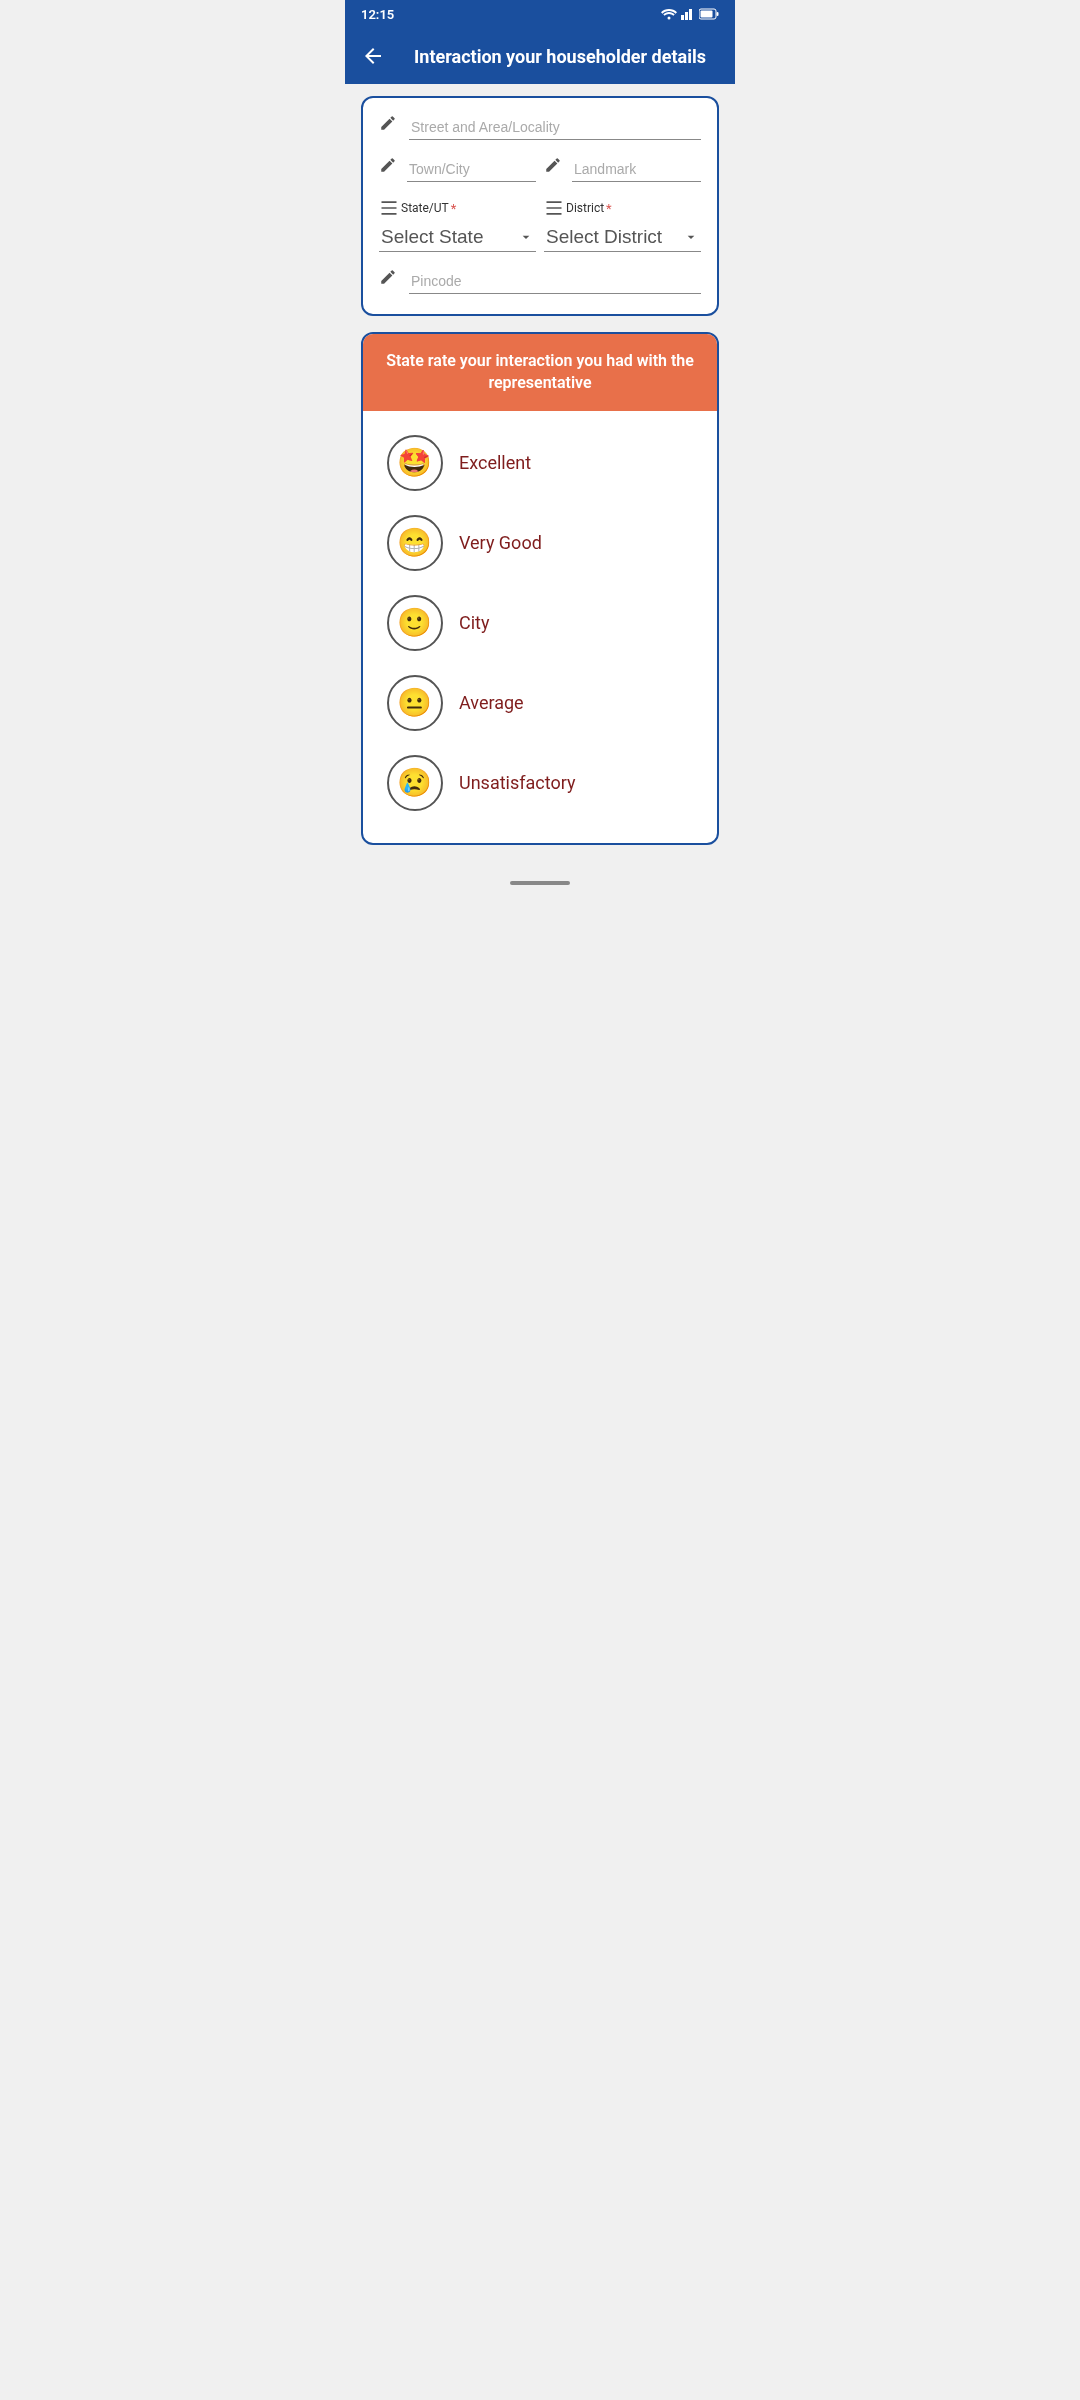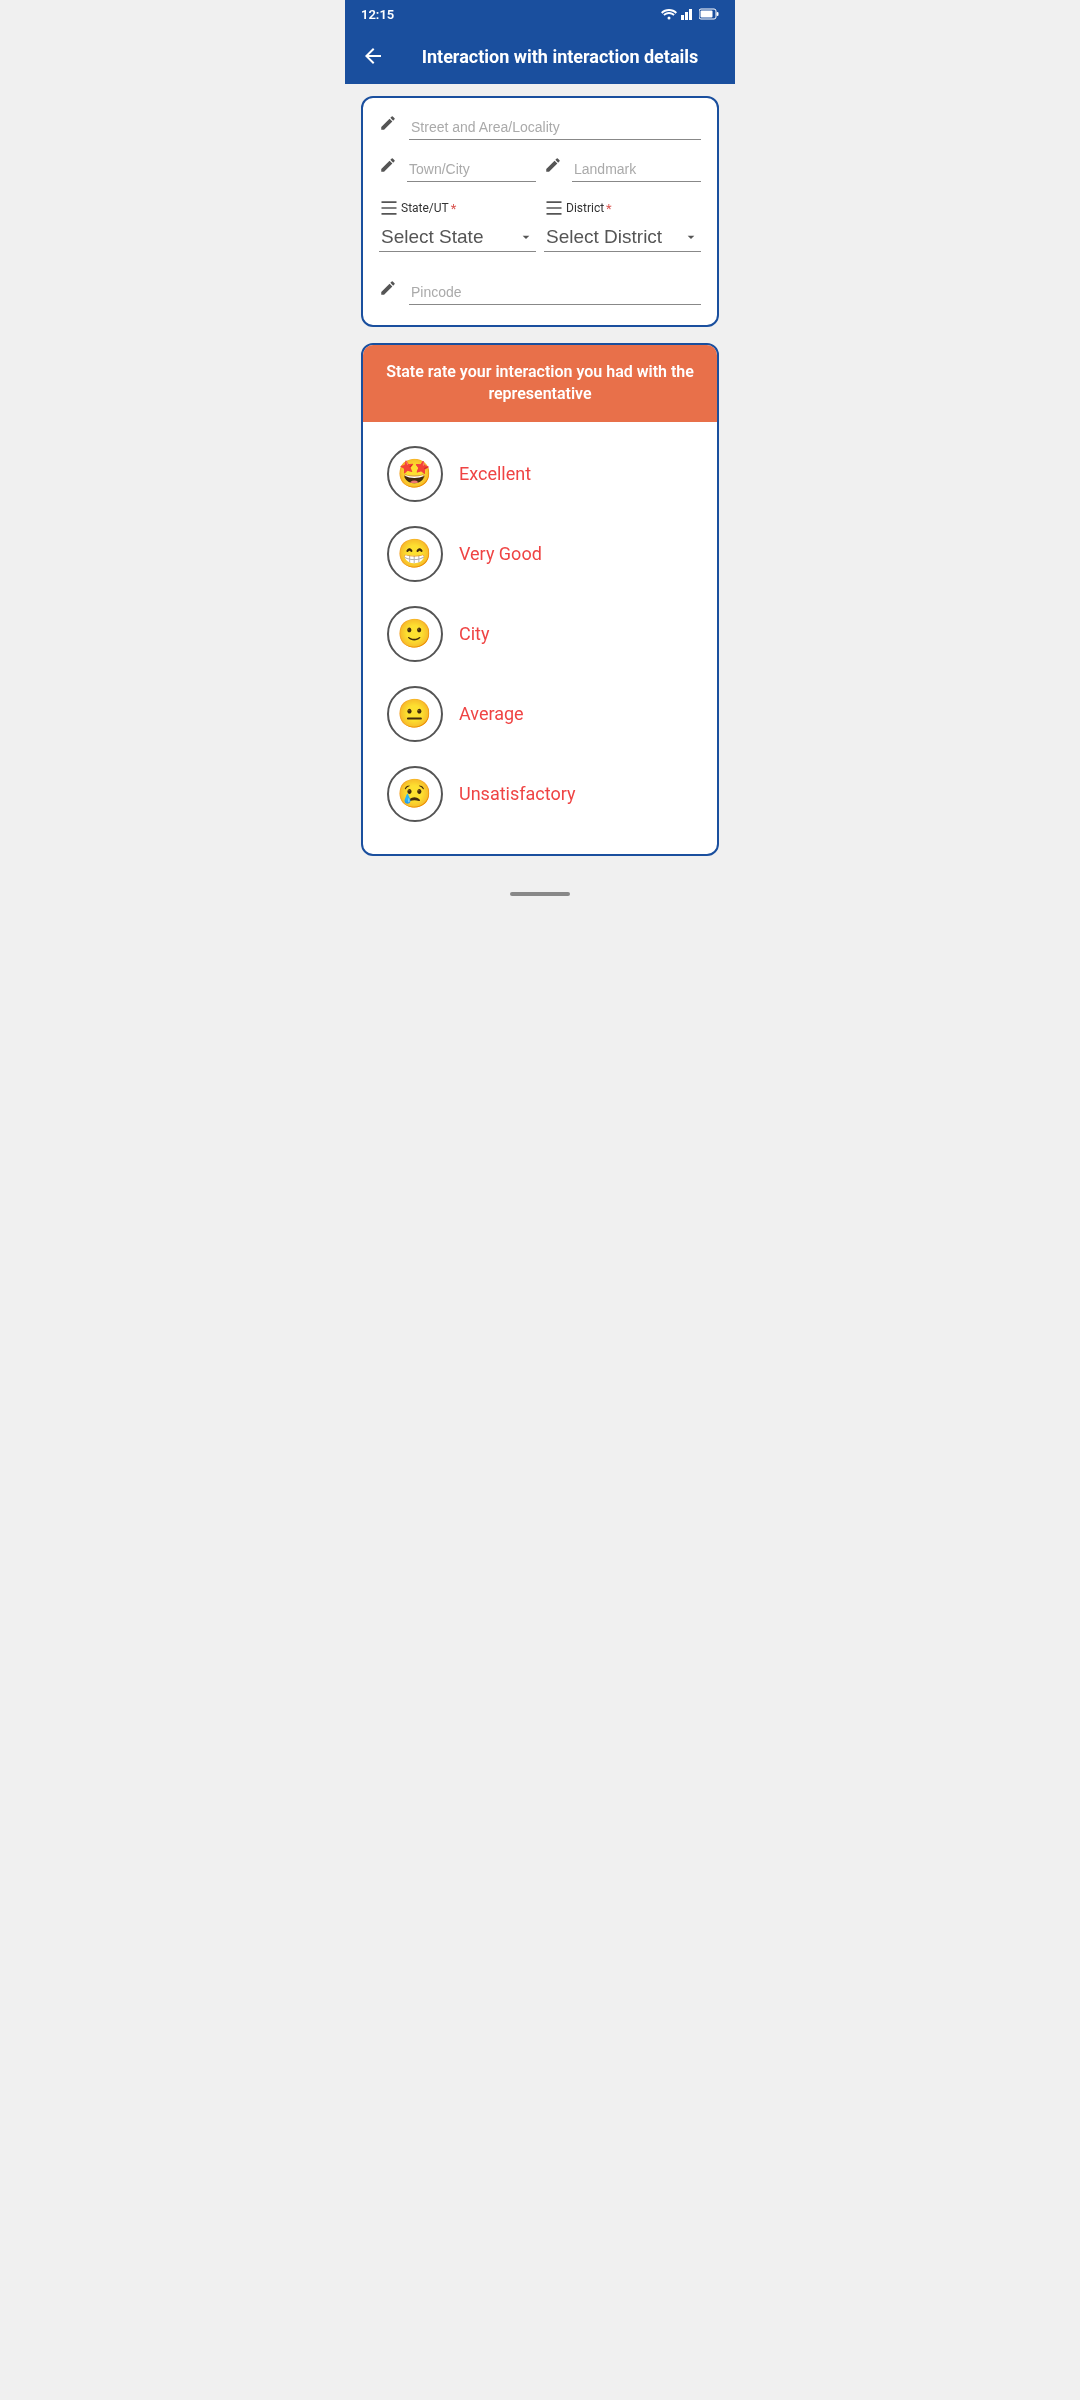--- a/index.html
+++ b/index.html
@@ -116,21 +116,21 @@
       flex: 1;
       display: flex;
       align-items: flex-end;
       gap: 6px;
     }
 
     
     .state-district-row {
       display: flex;
       gap: 8px;
-      margin-bottom: 27px;
+      margin-bottom: 16px;
     }
     .state-col, .district-col {
       flex: 1;
     }
     .field-label {
       font-size: 12px;
       color: #333;
       margin-bottom: 4px;
       display: flex;
       align-items: center;
@@ -215,21 +215,21 @@
       border: 2px solid #555;
       display: flex;
       align-items: center;
       justify-content: center;
       font-size: 28px;
       flex-shrink: 0;
       background: white;
     }
     .rating-label {
       font-size: 18px;
-      color: #ef4444;
+      color: #7f1d1d;
       font-weight: 400;
     }
 
     
     .submit-btn-wrap {
       padding: 0 16px 24px;
     }
     .submit-btn {
       width: 100%;
       background: #4a9fd9;
@@ -284,21 +284,21 @@
     </svg>
   </div>
 </div>
 
 <div class="app-bar">
   <div class="back-icon">
     <svg width="24" height="24" viewBox="0 0 24 24" fill="white">
       <path d="M20 11H7.83l5.59-5.59L12 4l-8 8 8 8 1.41-1.41L7.83 13H20v-2z"></path>
     </svg>
   </div>
-  <span class="app-bar-title">Interaction with interaction details</span>
+  <span class="app-bar-title">Interaction your householder details</span>
 </div>
 
 <div class="content">
 
   <div class="address-card">
 
     <div class="input-row">
       <div class="edit-icon-wrap">
         <svg class="edit-icon-svg" viewBox="0 0 24 24" fill="#555">
           <path d="M3 17.25V21h3.75L17.81 9.94l-3.75-3.75L3 17.25zM20.71 7.04a1 1 0 0 0 0-1.41l-2.34-2.34a1 1 0 0 0-1.41 0l-1.83 1.83 3.75 3.75 1.83-1.83z"></path>

